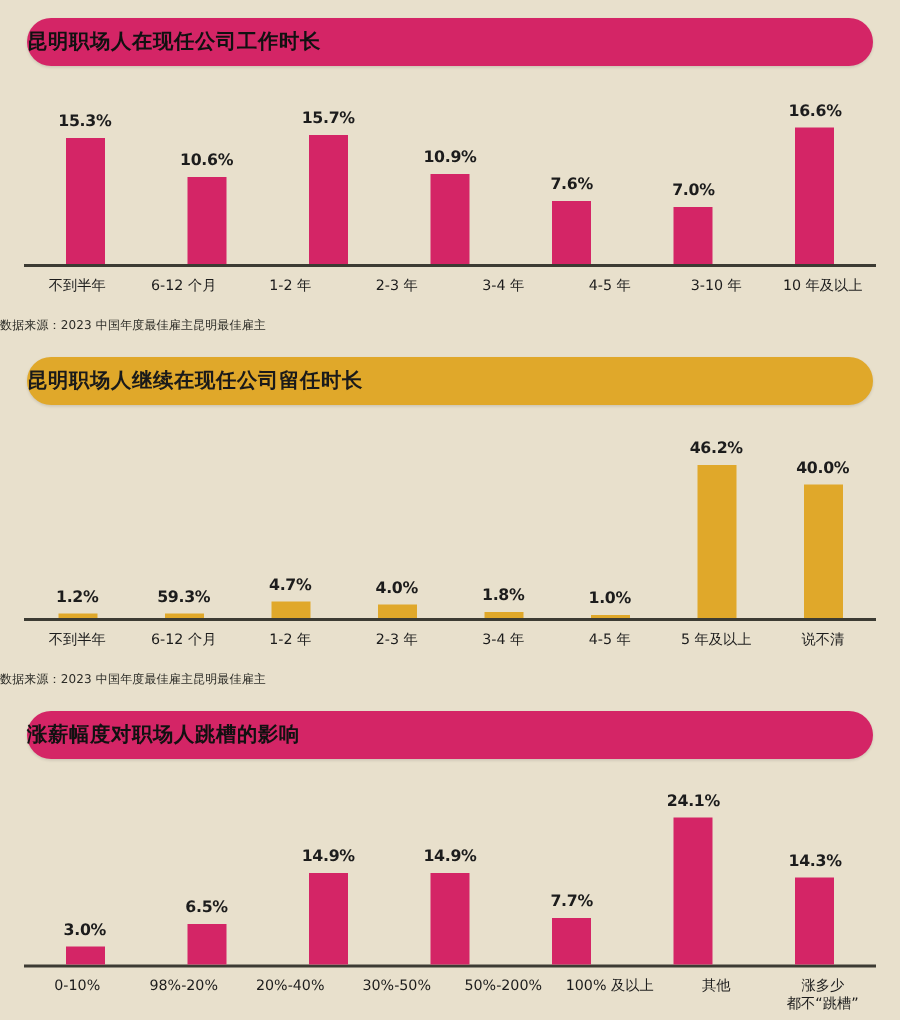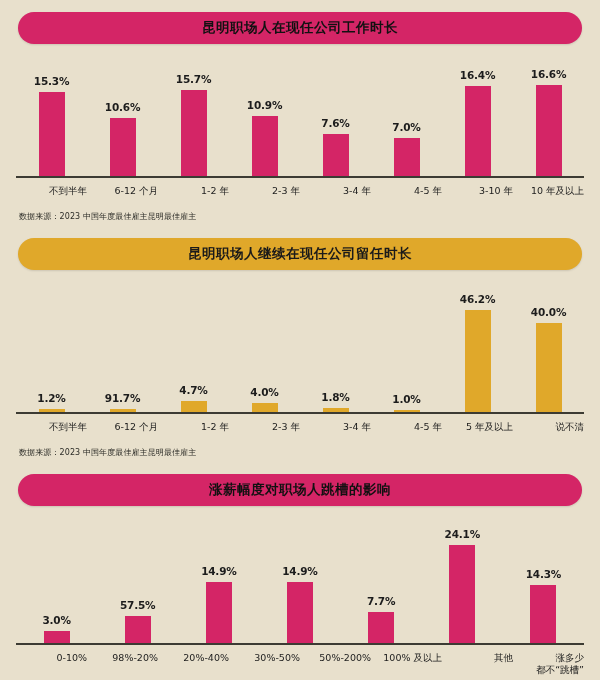--- a/index.html
+++ b/index.html
@@ -13,21 +13,20 @@
   #page { width: 600px; height: 680px; position: relative; background: #e8e0cc; }
 
   .chart-section { position: relative; width: 600px; }
 
   .title-pill {
     margin: 0 18px;
     height: 32px;
     border-radius: 16px;
     display: flex;
     align-items: center;
-    justify-content: center;
     color: #1a1a1a;
     font-size: 13.5px;
     font-weight: bold;
     letter-spacing: 0.5px;
     box-shadow: 0 1px 2px rgba(0,0,0,0.12);
     font-family: Liberation Serif, serif;
   }
   .pill-pink { background: #d42566; }
   .pill-gold { background: #e0a82a; }
   .pill-pink .pill-text { color: #111; }
@@ -66,28 +65,28 @@
   }
   .bar-gold { background: #e0a82a; }
 
   .xaxis {
     display: flex;
     margin: 0 16px;
     padding-top: 7px;
   }
   .xcell {
     flex: 1 1 0;
-    text-align: right;
+    text-align: center;
     font-size: 9.5px;
     color: #1c1c1c;
     line-height: 1.35;
     white-space: pre-line;
   }
   .source {
-    margin: 0 19px;
+    margin: 0 0;
     padding-top: 13px;
     font-size: 8px;
     color: #2b2b26;
     letter-spacing: 0.1px;
   }
 </style>
 </head>
 <body>
 
 <div id="page">
@@ -114,24 +113,20 @@
             <div class="vlabel">10.9%</div>
             <div class="bar" style="height: 59.7943px; background: rgb(212, 37, 102);"></div>
           </div>
           <div class="col">
             <div class="vlabel">7.6%</div>
             <div class="bar" style="height: 41.6914px; background: rgb(212, 37, 102);"></div>
           </div>
           <div class="col">
             <div class="vlabel">7.0%</div>
             <div class="bar" style="height: 38.4px; background: rgb(212, 37, 102);"></div>
-          </div>
-          <div class="col">
-            <div class="vlabel">16.4%</div>
-            <div class="bar" style="height: 89.9657px; background: rgb(212, 37, 102);"></div>
           </div>
           <div class="col">
             <div class="vlabel">16.6%</div>
             <div class="bar" style="height: 91.0629px; background: rgb(212, 37, 102);"></div>
           </div>
         </div>
     </div>
     <div class="xaxis" id="xaxis-1">
         <div class="xcell">不到半年</div>
         <div class="xcell">6-12 个月</div>
@@ -149,21 +144,21 @@
     <div class="title-pill pill-gold">
       <span class="pill-text">昆明职场人继续在现任公司留任时长</span>
     </div>
     <div class="plot" style="height:130px;margin-top:14px;">
       <div class="cols" id="cols-2">
           <div class="col">
             <div class="vlabel">1.2%</div>
             <div class="bar bar-gold" style="height: 2.65px; background: rgb(224, 168, 42);"></div>
           </div>
           <div class="col">
-            <div class="vlabel">91.7%</div>
+            <div class="vlabel">59.3%</div>
             <div class="bar bar-gold" style="height: 2.42917px; background: rgb(224, 168, 42);"></div>
           </div>
           <div class="col">
             <div class="vlabel">4.7%</div>
             <div class="bar bar-gold" style="height: 10.3792px; background: rgb(224, 168, 42);"></div>
           </div>
           <div class="col">
             <div class="vlabel">4.0%</div>
             <div class="bar bar-gold" style="height: 8.83333px; background: rgb(224, 168, 42);"></div>
           </div>
@@ -202,21 +197,21 @@
     <div class="title-pill pill-pink">
       <span class="pill-text">涨薪幅度对职场人跳槽的影响</span>
     </div>
     <div class="plot" style="height:125px;margin-top:14px;">
       <div class="cols" id="cols-3">
           <div class="col">
             <div class="vlabel">3.0%</div>
             <div class="bar" style="height: 12.12px; background: rgb(212, 37, 102);"></div>
           </div>
           <div class="col">
-            <div class="vlabel">57.5%</div>
+            <div class="vlabel">6.5%</div>
             <div class="bar" style="height: 26.26px; background: rgb(212, 37, 102);"></div>
           </div>
           <div class="col">
             <div class="vlabel">14.9%</div>
             <div class="bar" style="height: 60.196px; background: rgb(212, 37, 102);"></div>
           </div>
           <div class="col">
             <div class="vlabel">14.9%</div>
             <div class="bar" style="height: 60.196px; background: rgb(212, 37, 102);"></div>
           </div>

